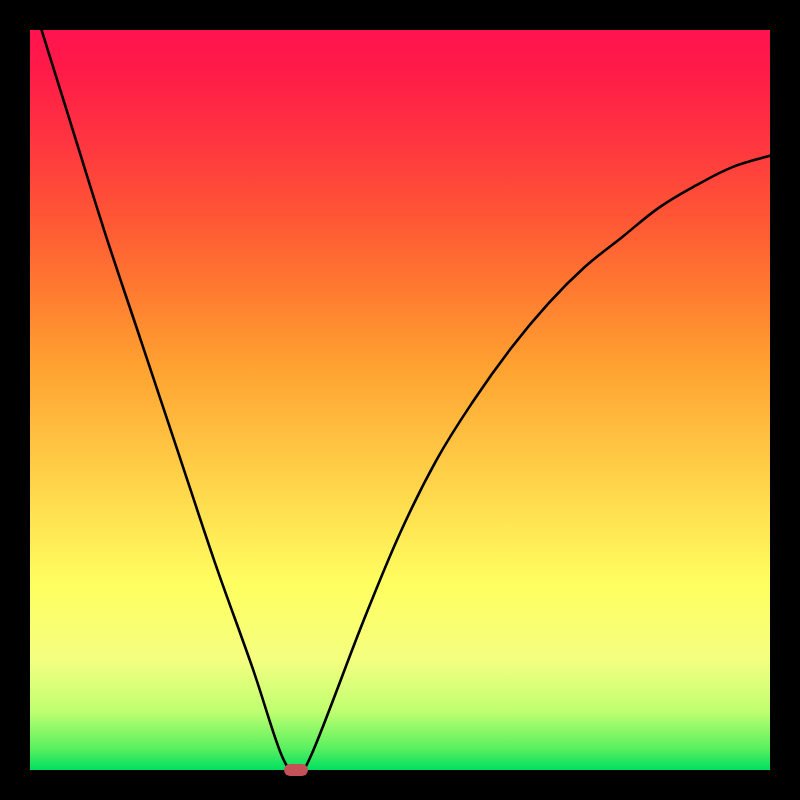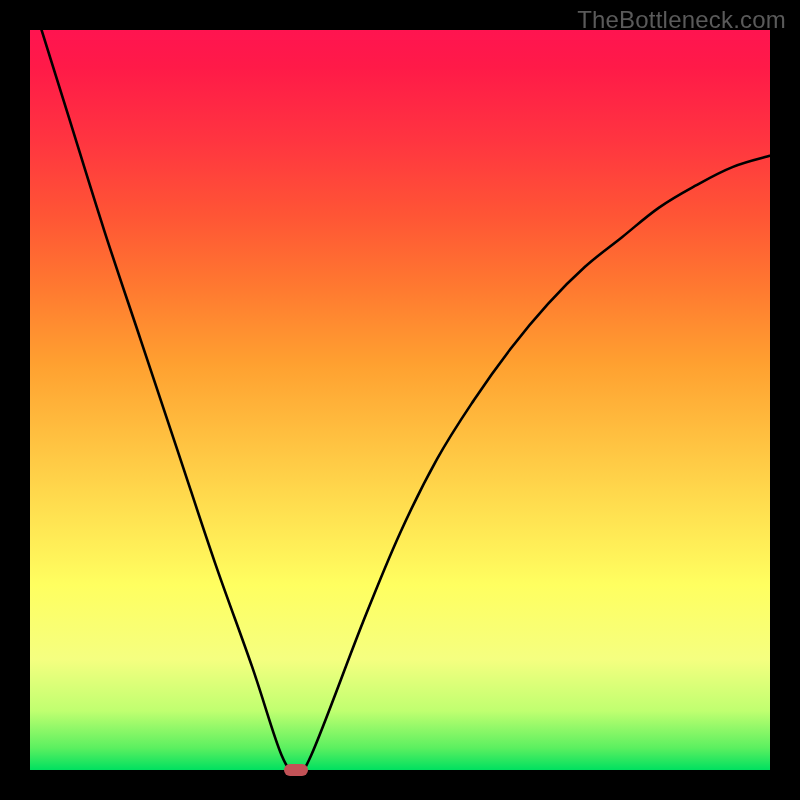--- a/index.html
+++ b/index.html
@@ -42,19 +42,18 @@
     height: 12px;
     border-radius: 6px;
     background: #c25257;
     transform: translate(-50%, -50%);
   }
 </style>
 </head>
 <body>
 
 <div class="wrap">
-  <div class="watermark">TheBottleneck.com</div>
   <div class="plot-area"></div>
   <svg class="curve" viewBox="0 0 740 740" preserveAspectRatio="none">
     <path id="curve-path" fill="none" stroke="#000" stroke-width="2.6" stroke-linejoin="round" stroke-linecap="round" d="M 0 -37 C 6.66 -15.69, 23.68 38.78, 37.00 81.40 C 50.32 124.02, 60.68 158.51, 74.00 199.80 C 87.32 241.09, 97.68 270.84, 111.00 310.80 C 124.32 350.76, 134.68 381.84, 148.00 421.80 C 161.32 461.76, 171.68 494.17, 185.00 532.80 C 198.32 571.43, 210.01 601.77, 222.00 636.40 C 233.99 671.03, 243.61 706.55, 251.60 725.20 C 259.59 743.85, 261.07 740.00, 266.40 740.00 C 271.73 740.00, 269.21 751.84, 281.20 725.20 C 293.19 698.56, 317.02 631.96, 333.00 592.00 C 348.98 552.04, 356.68 532.50, 370.00 503.20 C 383.32 473.90, 393.68 453.18, 407.00 429.20 C 420.32 405.22, 430.68 389.98, 444.00 370.00 C 457.32 350.02, 467.68 335.52, 481.00 318.20 C 494.32 300.88, 504.68 288.45, 518.00 273.80 C 531.32 259.15, 541.68 248.79, 555.00 236.80 C 568.32 224.81, 578.68 217.86, 592.00 207.20 C 605.32 196.54, 615.68 186.92, 629.00 177.60 C 642.32 168.28, 652.68 162.73, 666.00 155.40 C 679.32 148.07, 689.68 142.23, 703.00 136.90 C 716.32 131.57, 733.34 127.80, 740.00 125.80"></path>
   </svg>
   <div id="marker" class="marker" style="left: 296.4px; top: 770px;"></div>
 </div>
 
 </body></html>

